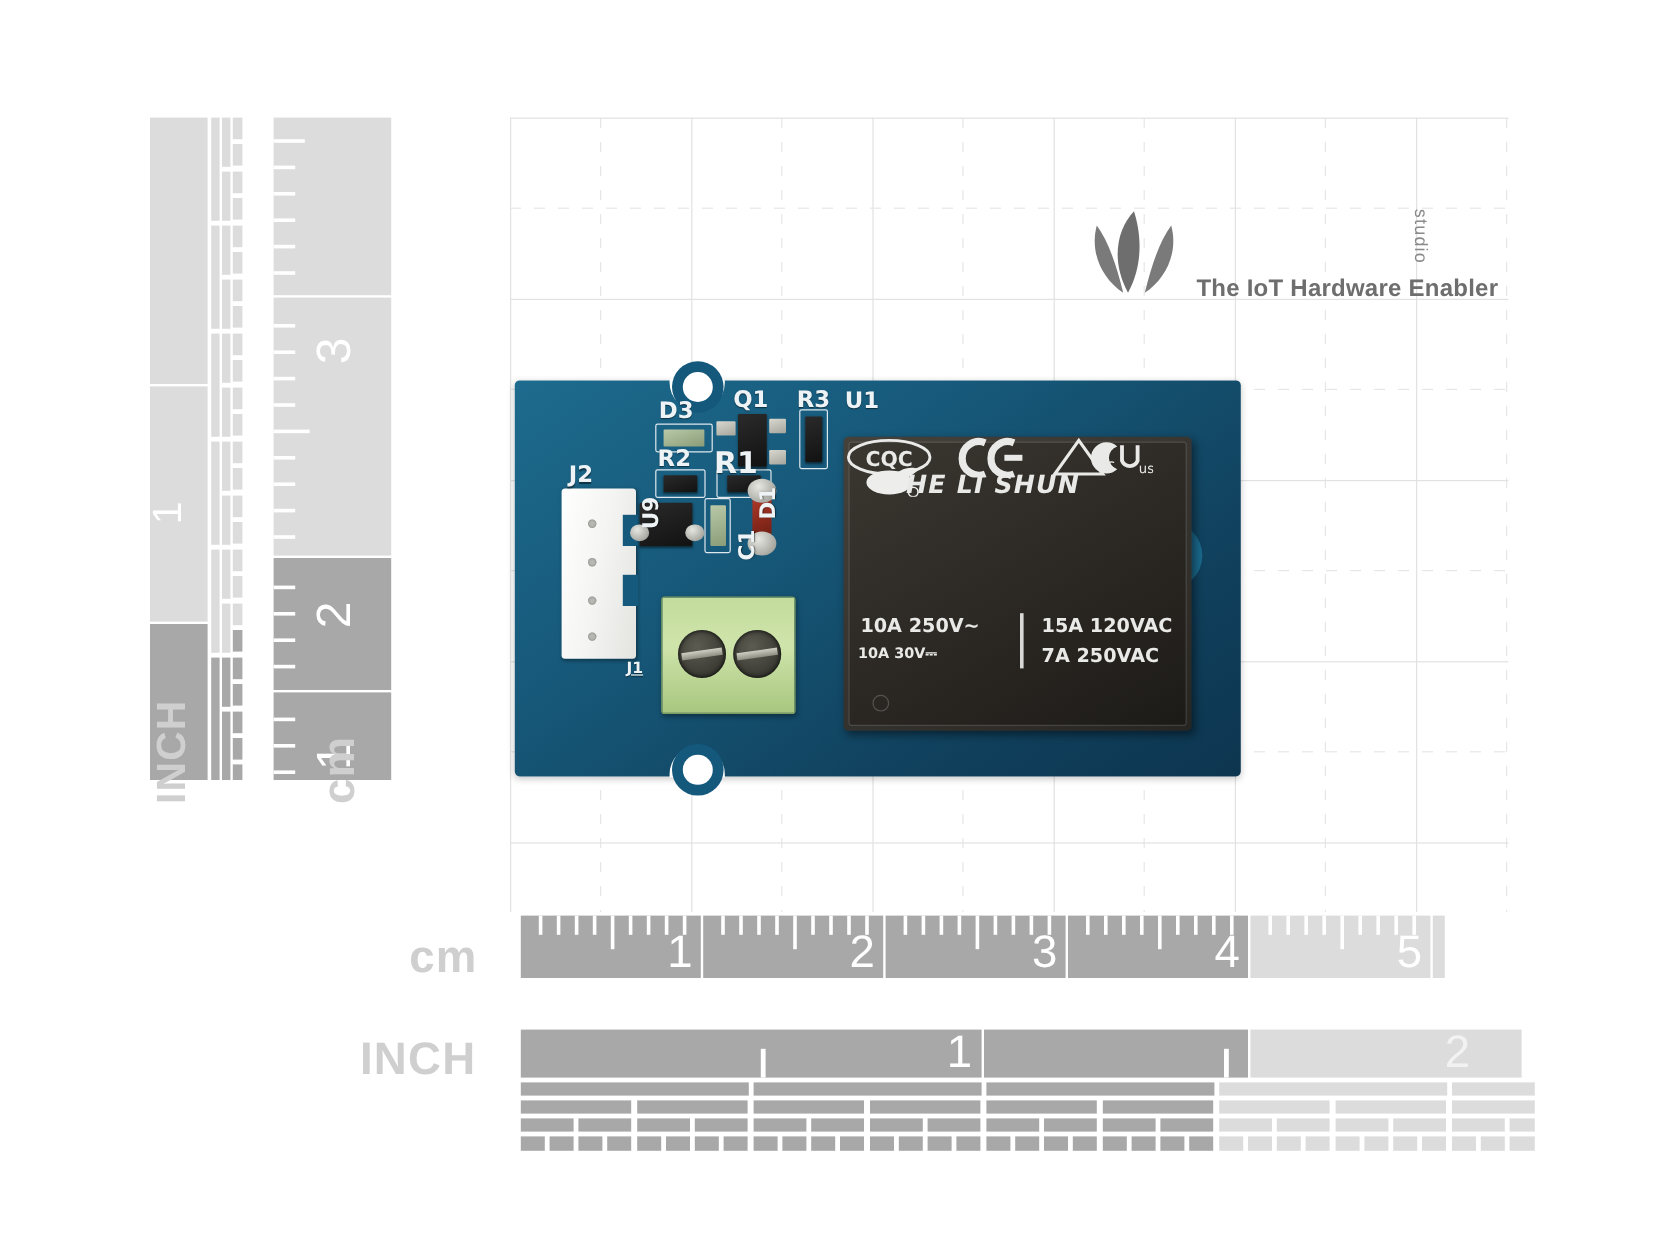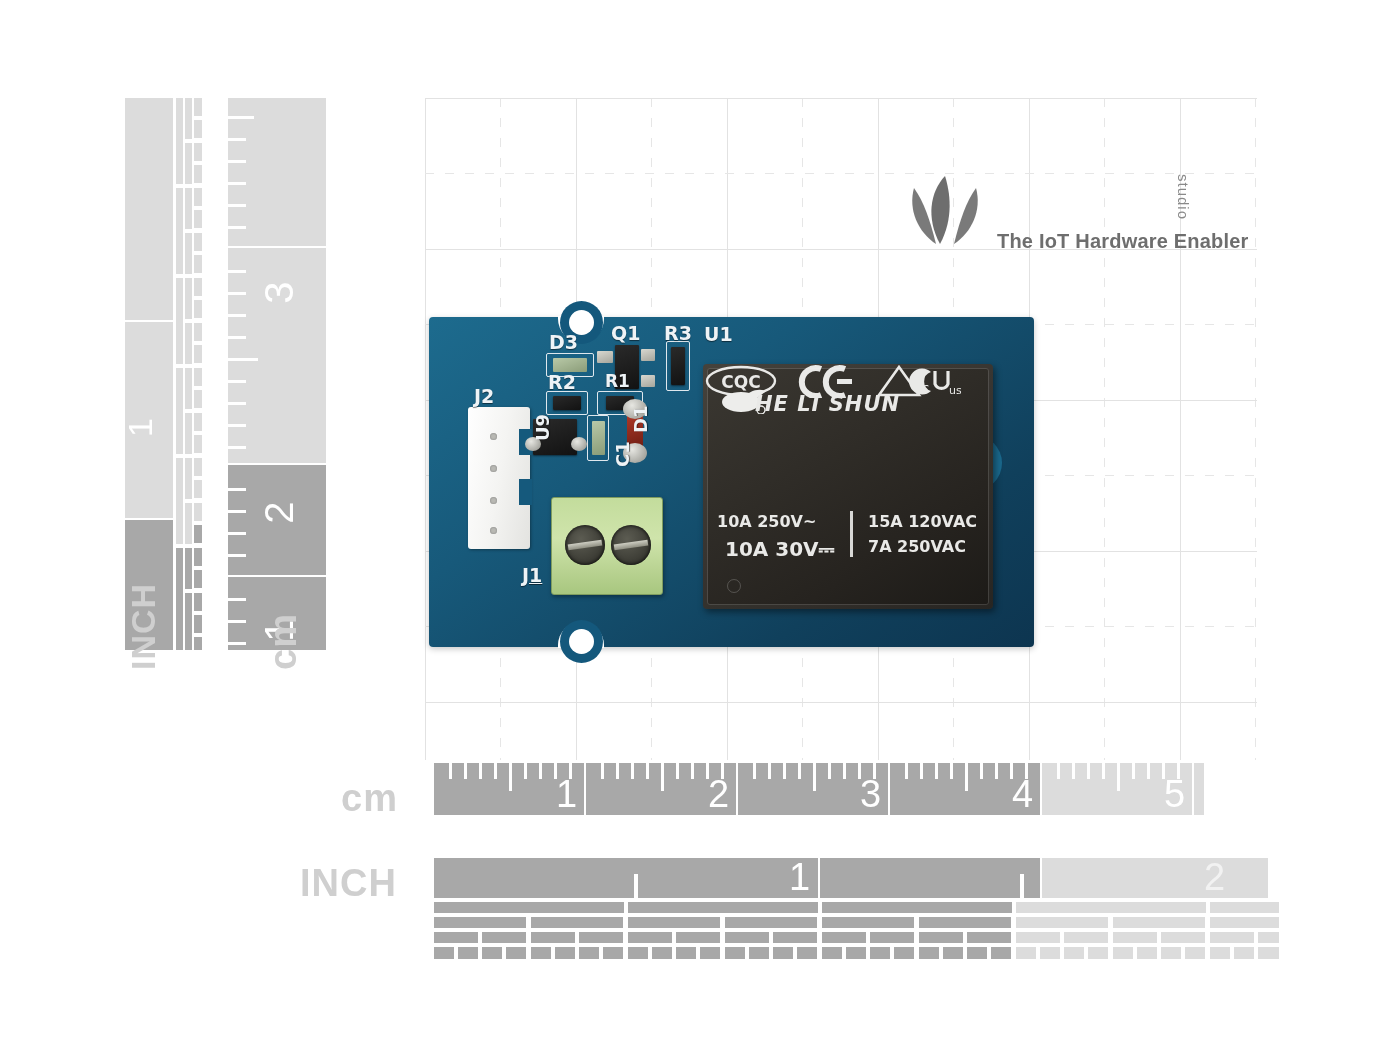--- a/index.html
+++ b/index.html
@@ -121,21 +121,21 @@
   .relay .rim {
     position:absolute; left:4px; top:4px; right:4px; bottom:4px;
     border:1px solid rgba(255,255,255,.12); border-radius:3px;
   }
   .relay .txt { position:absolute; color:#e9e9e7; font-family:"DejaVu Sans", sans-serif; white-space:nowrap; }
   .relay .brand { top:28px; left:52px; font-size:21px; font-weight:bold; font-style:italic; letter-spacing:1px; }
   .relay .swirl { position:absolute; left:18px; top:24px; width:46px; height:26px; }
   .relay .part { top:62px; left:8px; font-size:27px; font-weight:bold; letter-spacing:-.5px; }
   .relay .certrow { top:104px; left:16px; width:258px; height:34px; }
   .relay .r1 { top:148px; left:14px; font-size:16px; font-weight:bold; }
-  .relay .r2 { top:173px; left:22px; font-size:20px; font-weight:bold; }
+  .relay .r2 { top:173px; left:12px; font-size:12px; font-weight:bold; }
   .relay .r3 { top:148px; left:165px; font-size:16px; font-weight:bold; }
   .relay .r4 { top:173px; left:165px; font-size:16px; font-weight:bold; }
   .relay .divider { position:absolute; left:147px; top:147px; width:3px; height:46px; background:#d8d8d6; }
   .relay .vent { position:absolute; left:24px; bottom:16px; width:14px; height:14px;
      border:1px solid rgba(255,255,255,.2); border-radius:50%; }
 
   .smd { position:absolute; border-radius:1px; }
   .smd.blk { background:linear-gradient(160deg,#2a2a2a,#121212); box-shadow:0 1px 2px rgba(0,0,0,.5); }
   .smd.pad { background:linear-gradient(160deg,#d8d8d0,#a5a59c); }
   .smd.grn { background:linear-gradient(160deg,#b9c9a8,#8a9c78); }
@@ -507,24 +507,24 @@
 
       <div class="divider"></div>
       <div class="txt r1">10A 250V~</div>
       <div class="txt r2">10A  30V⎓</div>
       <div class="txt r3">15A 120VAC</div>
       <div class="txt r4">7A 250VAC</div>
       <div class="vent"></div>
     </div>
 
     <div class="silk" style="left:45px;  top:68px;  font-size:19px;">J2</div>
-    <div class="silk" style="left:93px;  top:247px; font-size:19px;text-decoration:underline;">J1</div>
+    <div class="silk" style="left:93px;  top:233px; font-size:13px;text-decoration:underline;">J1</div>
     <div class="silk" style="left:120px; top:14px;  font-size:19px;">D3</div>
     <div class="silk" style="left:119px; top:54px;  font-size:19px;">R2</div>
-    <div class="silk" style="left:176px; top:54px;  font-size:17px;">R1</div>
+    <div class="silk" style="left:166px; top:54px;  font-size:25px;">R1</div>
     <div class="silk" style="left:182px; top:5px;   font-size:19px;">Q1</div>
     <div class="silk" style="left:235px; top:5px;   font-size:19px;">R3</div>
     <div class="silk" style="left:275px; top:6px;   font-size:19px;">U1</div>
     <div class="silk rot" style="left:103px; top:124px; font-size:18px;">U9</div>
     <div class="silk rot" style="left:183px; top:150px; font-size:18px;">C1</div>
     <div class="silk rot" style="left:201px; top:116px; font-size:18px;">D1</div>
   </div>
 
 </div>
 

